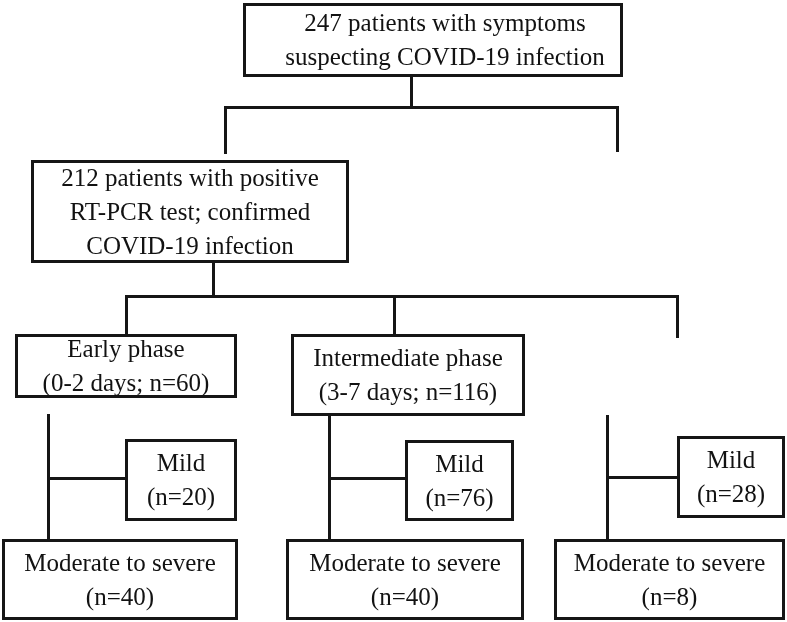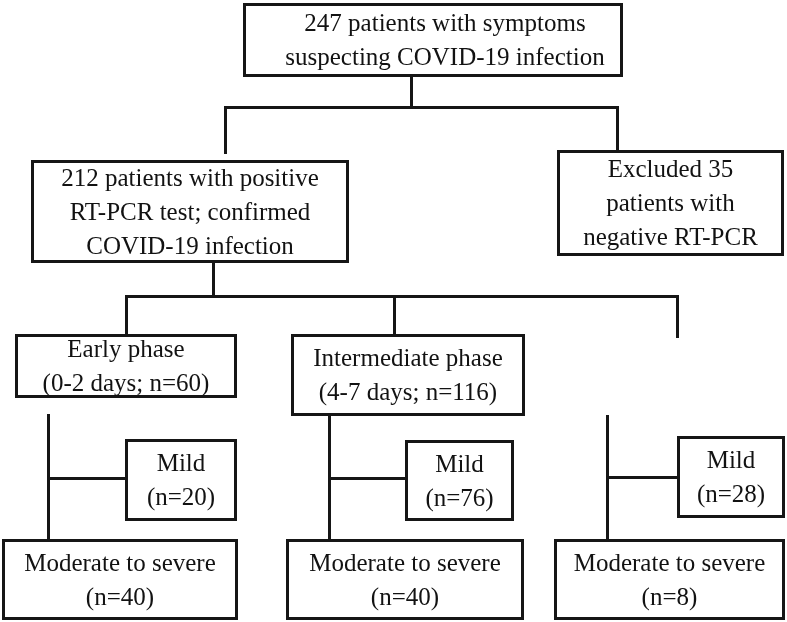--- a/index.html
+++ b/index.html
@@ -46,34 +46,31 @@
 suspecting COVID-19 infection</div>
 
   <div class="line" style="left:410px; top:75px; width:3px; height:34px;"></div>
   <div class="line" style="left:224px; top:106px; width:395px; height:3px;"></div>
   <div class="line" style="left:224px; top:106px; width:3px; height:48px;"></div>
   <div class="line" style="left:616px; top:106px; width:3px; height:46px;"></div>
 
   <div class="node" style="left:15px; top:160px; width:318px; height:103px;margin-left:16px;">212 patients with positive
 RT-PCR test; confirmed
 COVID-19 infection</div>
-  <div class="node" style="left:557px; top:150px; width:227px; height:106px;">Excluded 35
-patients with
-negative RT-PCR</div>
 
   <div class="line" style="left:212px; top:253px; width:3px; height:45px;"></div>
   <div class="line" style="left:125px; top:295px; width:554px; height:3px;"></div>
   <div class="line" style="left:125px; top:295px; width:3px; height:41px;"></div>
   <div class="line" style="left:393px; top:295px; width:3px; height:41px;"></div>
   <div class="line" style="left:676px; top:295px; width:3px; height:43px;"></div>
 
   <div class="node" style="left:15px; top:334px; width:222px; height:64px;">Early phase
 (0-2 days; n=60)</div>
   <div class="node" style="left:291px; top:334px; width:234px; height:82px;">Intermediate phase
-(4-7 days; n=116)</div>
+(3-7 days; n=116)</div>
 
   <div class="line" style="left:47px; top:414px; width:3px; height:127px;"></div>
   <div class="line" style="left:47px; top:477px; width:80px; height:3px;"></div>
 
   <div class="line" style="left:328px; top:414px; width:3px; height:127px;"></div>
   <div class="line" style="left:328px; top:477px; width:79px; height:3px;"></div>
 
   <div class="line" style="left:606px; top:415px; width:3px; height:126px;"></div>
   <div class="line" style="left:606px; top:476px; width:73px; height:3px;"></div>
 

